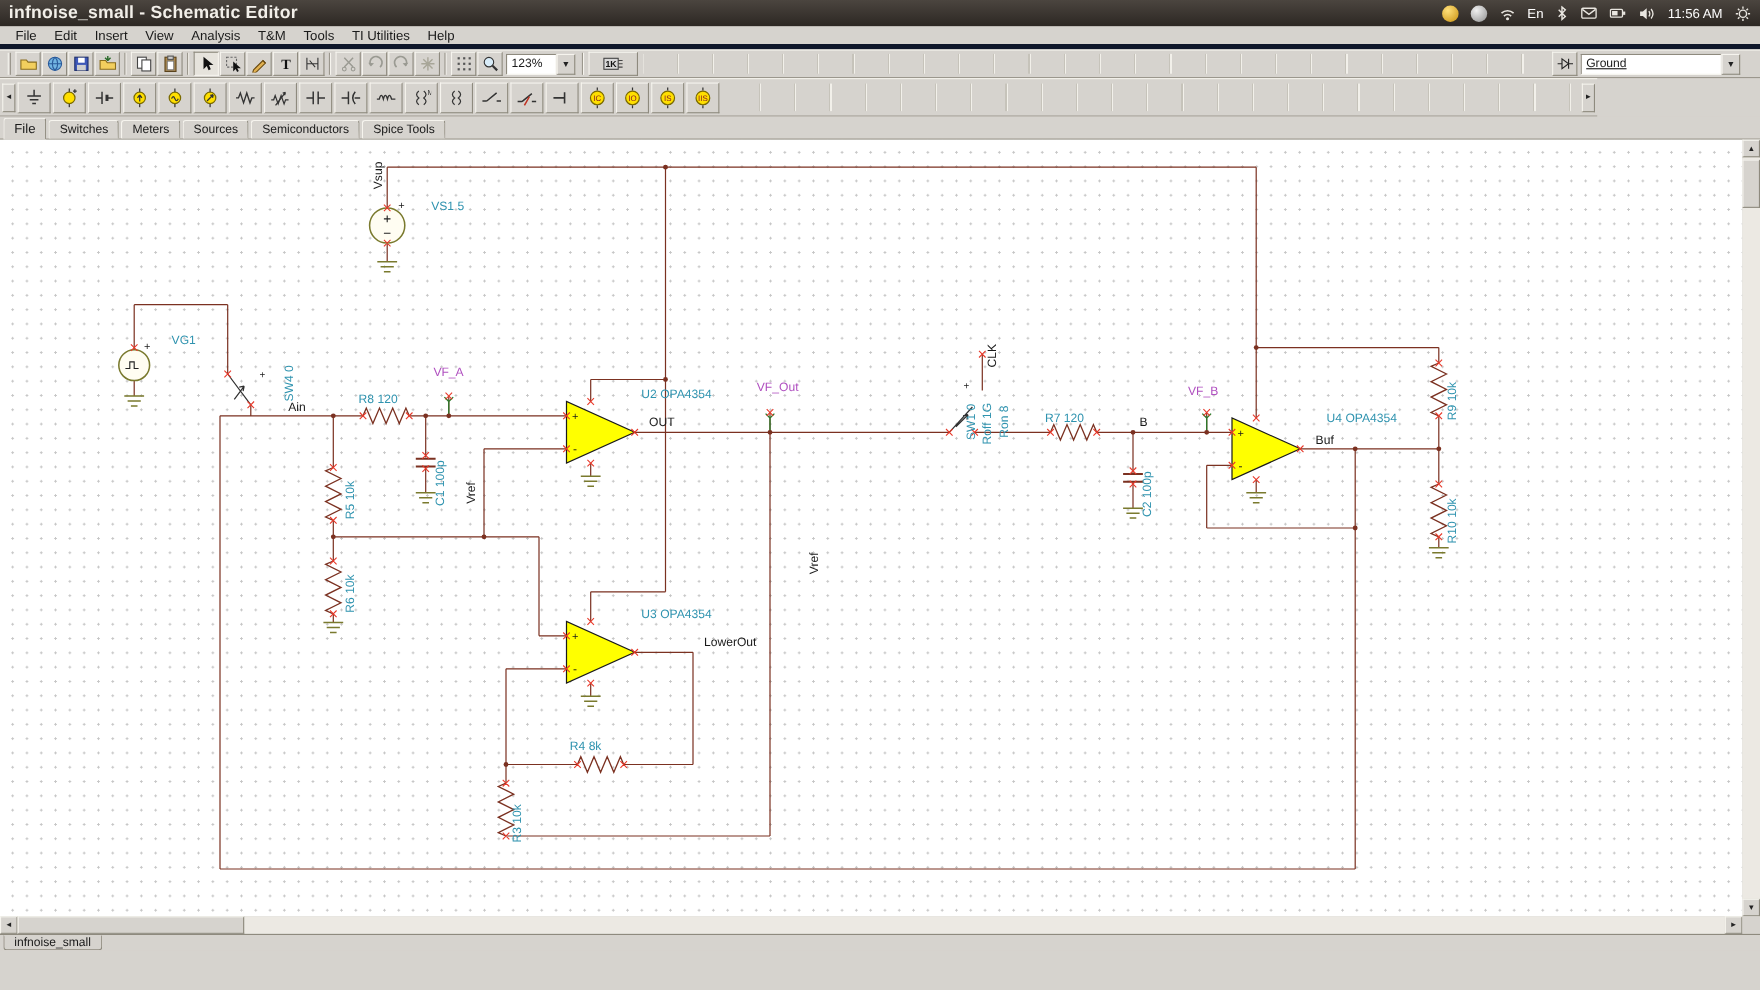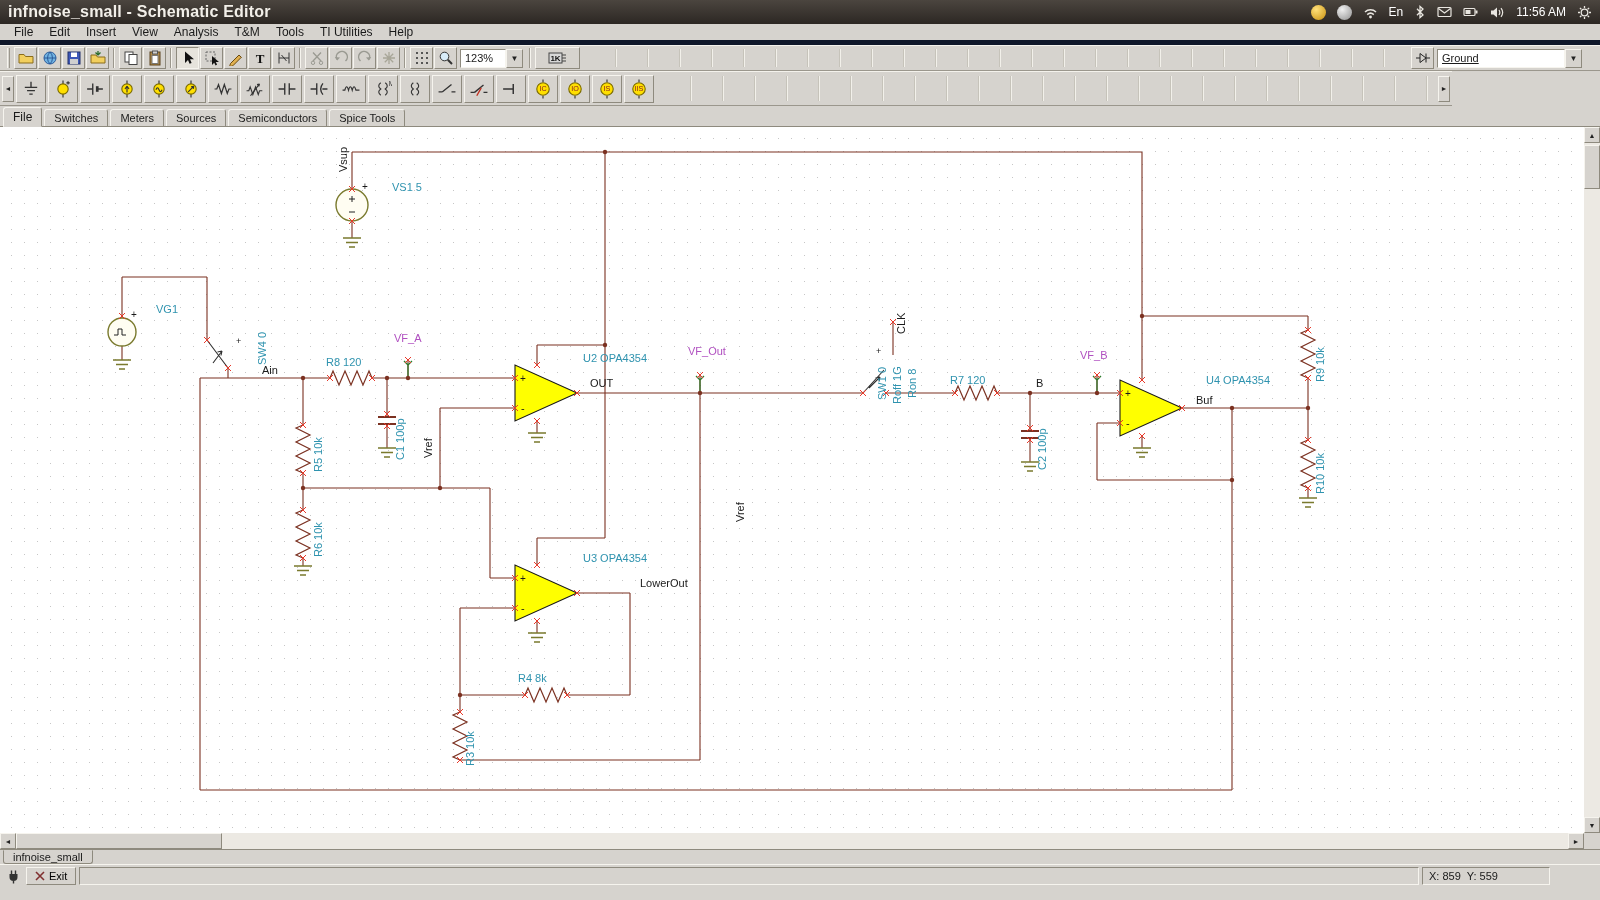--- a/index.html
+++ b/index.html
@@ -660,32 +660,14 @@
     <button class="sc-btn" style="top:0; left:0;">◄</button>
     <div class="sc-thumb" style="top:0; left:16px; width:206px; height:16px;"></div>
     <button class="sc-btn" style="top:0; left:1568px;">►</button>
   </div>
   <div class="corner"></div>
 
   <div class="doctabs">
     <span class="doctab">infnoise_small</span>
   </div>
 
-  <div class="statusbar">
-    <span class="status-icon">
-      <svg width="15" height="15" viewBox="0 0 15 15">
-          <path d="M3.5,8 a4,4 0 0 0 8,0 V5 H3.5 z" fill="#333"></path>
-          <path d="M5.5,5 V1.5 M9.5,5 V1.5" stroke="#333" stroke-width="1.4"></path>
-          <path d="M7.5,12 V14.5" stroke="#333" stroke-width="1.4"></path>
-        </svg>
-    </span>
-    <button class="exit-btn">
-      <svg width="10" height="10" viewBox="0 0 10 10">
-          <path d="M1,1 L9,9 M9,1 L1,9" stroke="#803030" stroke-width="1.6"></path>
-        </svg>
-      <span>Exit</span>
-    </button>
-    <div class="status-field status-fill"></div>
-    <div class="status-field status-coords">X: 859  Y: 559</div>
-    <div style="width:44px;"></div>
-  </div>
 
 </div>
 
 </body></html>

